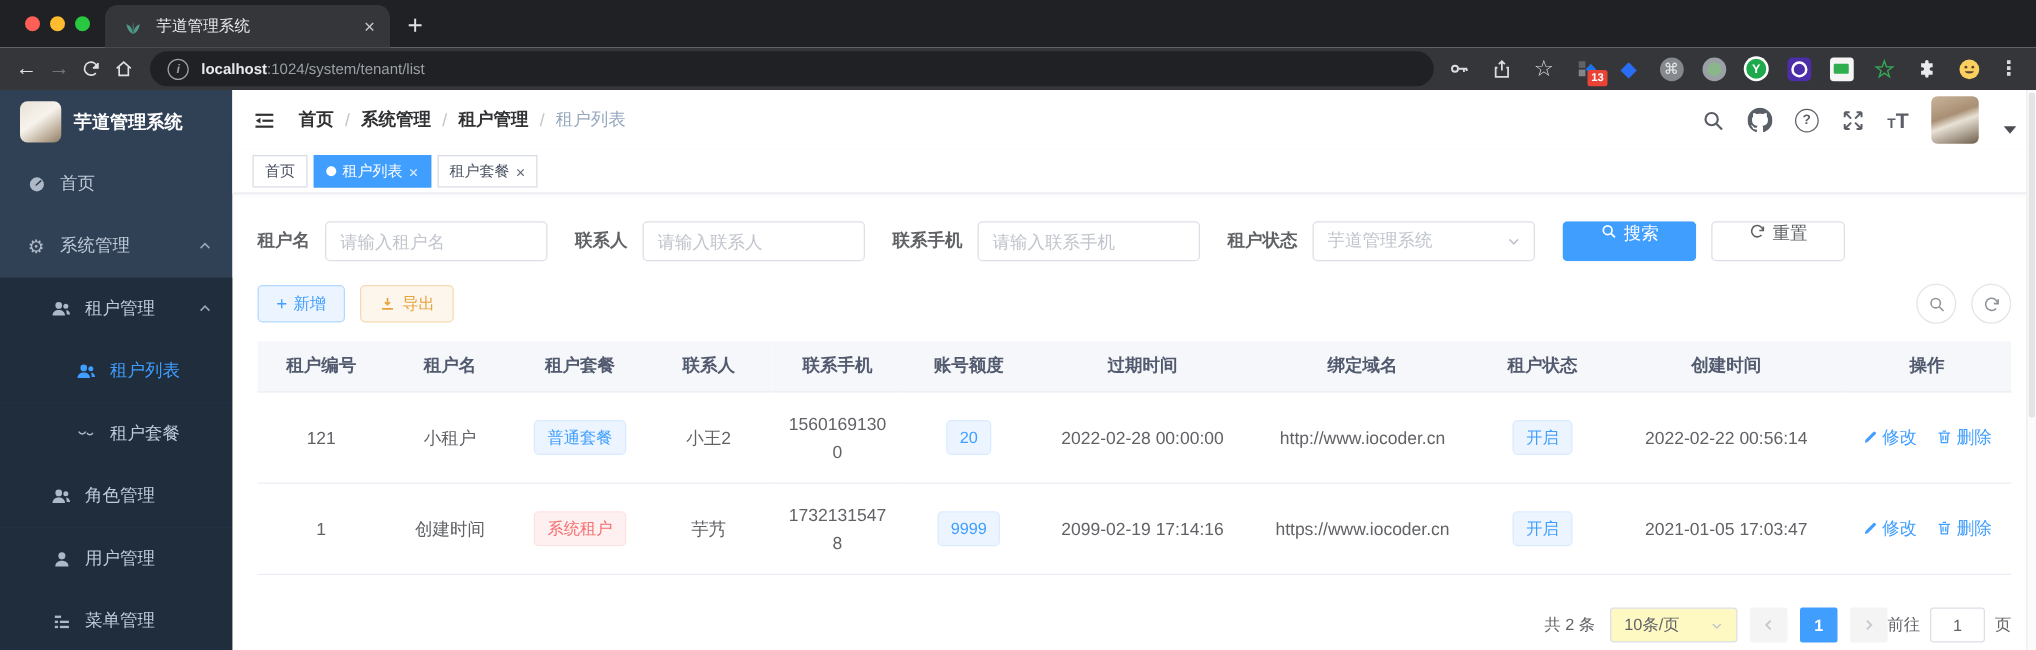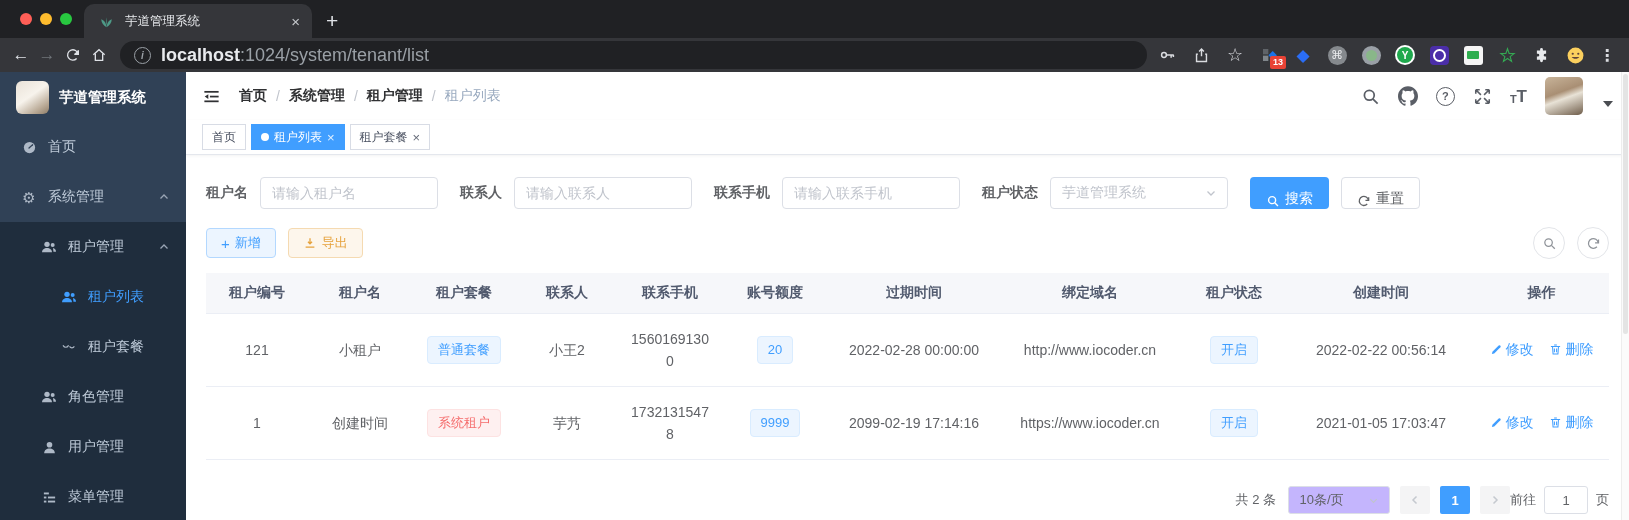--- a/index.html
+++ b/index.html
@@ -16,21 +16,21 @@
   .btab-title{font-size:12.5px;flex:1;margin-left:9px;white-space:nowrap;overflow:hidden}
   .btab-close{color:#c4c7cb;font-size:15px;line-height:1}
   .newtab{color:#dee1e6;font-size:21px;font-weight:300;margin:0 0 7px 14px;line-height:1}
   .toolbar{height:34px;background:#35363a;display:flex;align-items:center;padding:0 8px}
   .nav-ic{width:26px;text-align:center;font-size:17px;color:#dee1e6;display:flex;justify-content:center;align-items:center}
   .nav-ic.dim{color:#70757a}
   .urlbar{flex:1;height:28px;background:#202124;border-radius:14px;display:flex;align-items:center;
           padding:0 14px;margin:0 10px 0 8px;min-width:0}
   .info-ic{width:15px;height:15px;border-radius:50%;border:1.5px solid #9aa0a6;color:#9aa0a6;
            font-size:10px;display:flex;align-items:center;justify-content:center;margin-right:10px;font-style:italic;font-weight:700}
-  .url{font-size:18px;color:#9aa0a6;white-space:nowrap}
+  .url{font-size:12px;color:#9aa0a6;white-space:nowrap}
   .url b{color:#e8eaed;font-weight:700}
   .chrome-right{display:flex;align-items:center;gap:14px;padding-right:6px}
   .cr-ic{display:flex;align-items:center;justify-content:center;width:20px;height:20px}
   .star{color:#dadce0;font-size:18px;line-height:1}
   .ext{width:20px;height:20px;border-radius:4px;display:flex;align-items:center;justify-content:center;position:relative;font-size:12px}
   .badge{position:absolute;right:-7px;bottom:-4px;background:#e94335;color:#fff;font-size:9px;font-weight:700;
          padding:1px 3px;border-radius:2px;line-height:1.2}
   .gem{color:#2a6df5;font-size:17px;line-height:1}
   .cmdc{width:19px;height:19px;border-radius:50%;background:#85898d;color:#e9eaec;font-size:12px;display:flex;align-items:center;justify-content:center}
   .greyc{width:19px;height:19px;border-radius:50%;background:#9aa0a6;display:flex;align-items:center;justify-content:center}
@@ -88,22 +88,22 @@
   
   .content{padding:0 20px;flex:1;display:flex;flex-direction:column}
   .search-row{display:flex;align-items:center;margin-top:22px;flex-wrap:nowrap}
   .field{display:flex;align-items:center;margin-right:22px}
   .f-label{font-size:14px;font-weight:700;color:#606266;margin-right:12px;white-space:nowrap}
   .f-input{width:178px;height:32px;border:1px solid #dcdfe6;border-radius:4px;padding:0 11px;font-size:14px;
            color:#606266;box-sizing:border-box;outline:none;background:#fff}
   .f-input::placeholder{color:#c0c4cc}
   .f-select{width:178px;height:32px;border:1px solid #dcdfe6;border-radius:4px;padding:0 10px 0 11px;font-size:14px;
             color:#c0c4cc;box-sizing:border-box;background:#fff;display:flex;align-items:center;justify-content:space-between;cursor:pointer}
-  .btn{height:32px;border-radius:4px;font-size:14px;display:inline-flex;align-items:flex-end;gap:5px;
-       padding:0 15px;border:1px solid transparent;cursor:pointer;box-sizing:border-box;background:none}
+  .btn{height:32px;border-radius:4px;font-size:14px;display:inline-flex;align-items:flex-start;gap:5px;
+       padding:0 29px;border:1px solid transparent;cursor:pointer;box-sizing:border-box;background:none}
   .btn-primary{background:#409eff;color:#fff}
   .btn-default{background:#fff;border-color:#dcdfe6;color:#606266;margin-left:12px}
   .action-row{margin-top:18px;display:flex;align-items:center}
   .btn-sm{height:30px;border-radius:4px;font-size:13px;display:inline-flex;align-items:center;gap:5px;padding:0 14px;cursor:pointer;box-sizing:border-box}
   .btn-plain-primary{background:#ecf5ff;border:1px solid #b3d8ff;color:#409eff}
   .btn-plain-warning{background:#fdf6ec;border:1px solid #f5dab1;color:#e6a23c;margin-left:12px}
   .plus-glyph{font-size:15px;line-height:1}
   .mini-circles{margin-left:auto;display:flex;gap:12px}
   .mini{width:30px;height:30px;border-radius:50%;border:1px solid #e3e5e9;background:#fff;color:#8f9399;
         display:flex;align-items:center;justify-content:center;cursor:pointer}
@@ -116,21 +116,21 @@
   .mobile-wrap{display:inline-block;width:82px;word-break:break-all}
   .tag{display:inline-block;height:28px;line-height:26px;padding:0 10px;border-radius:4px;font-size:13px;
        border:1px solid transparent;box-sizing:border-box}
   .tag-blue{color:#409eff;background:#ecf5ff;border-color:#d9ecff}
   .tag-red{color:#f56c6c;background:#fef0f0;border-color:#fde2e2}
   .link{color:#409eff;display:inline-flex;align-items:center;gap:3px;margin:0 6px;font-size:14px;cursor:pointer;white-space:nowrap}
 
   .pagination{margin-top:26px;display:flex;justify-content:flex-end;align-items:center;font-size:13px;color:#606266}
   .pg-total{margin-right:12px}
   .pg-size{width:102px;height:28px;border:1px solid #dcdfe6;border-radius:3px;display:flex;align-items:center;
-           justify-content:center;gap:24px;color:#606266;cursor:pointer;box-sizing:border-box;background:#c4b5fd}
+           justify-content:center;gap:24px;color:#606266;cursor:pointer;box-sizing:border-box;background:#fef9c3}
   .pg-arrow{min-width:30px;height:28px;background:#f4f4f5;border-radius:2px;display:flex;align-items:center;
             justify-content:center;color:#c5c9cf;margin-left:10px;cursor:pointer}
   .pg-cur{min-width:30px;height:28px;background:#409eff;color:#fff;border-radius:2px;display:flex;align-items:center;
           justify-content:center;font-weight:700;margin-left:10px}
   .pg-goto{display:flex;align-items:center;gap:8px}
   .pg-goto input{width:44px;height:28px;border:1px solid #dcdfe6;border-radius:3px;text-align:center;
                  font-size:13px;color:#606266;box-sizing:border-box;outline:none}
 
   .scrollbar{position:absolute;top:72px;right:0;bottom:0;width:7px;background:#fbfbfb;border-left:1px solid #ededed}
   .scroll-thumb{margin:2px 1px 0 1px;height:260px;background:#e4e4e4;border-radius:3px}

